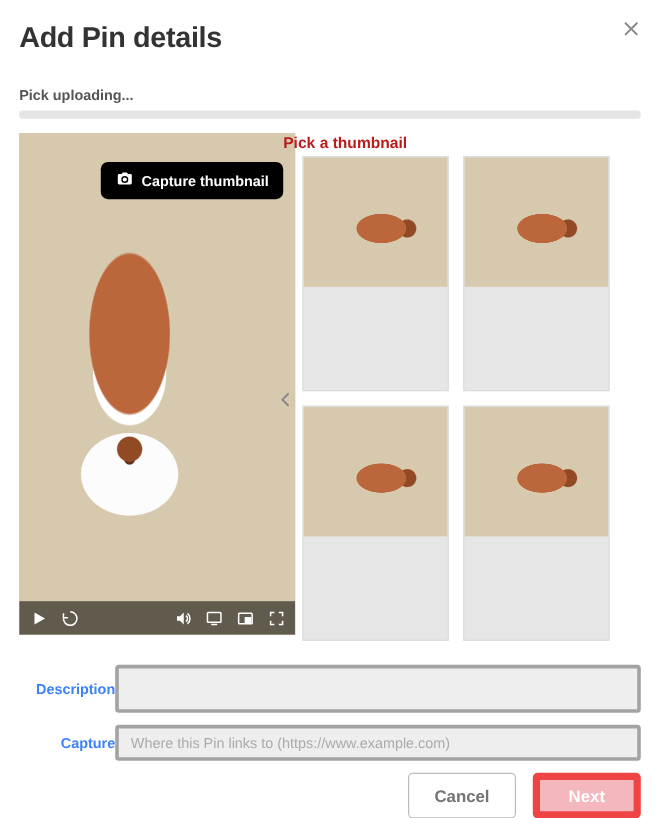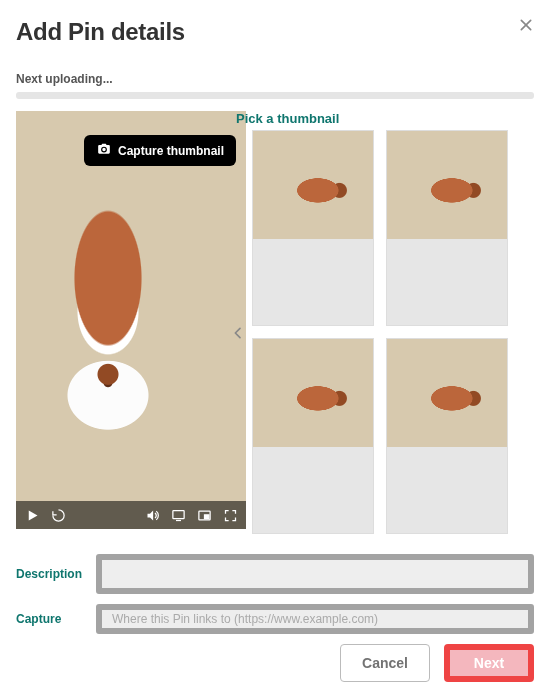--- a/index.html
+++ b/index.html
@@ -43,21 +43,21 @@
     position: absolute; bottom: 0; left: 0; right: 0; height: 28px;
     background: rgba(0,0,0,0.55);
     display: flex; align-items: center; gap: 10px;
     padding: 0 8px; color: #fff;
   }
   .controls .spacer { flex: 1; }
   .ctl { display: inline-flex; align-items: center; justify-content: center; width: 16px; height: 16px; color: #fff; }
   .ctl svg { width: 15px; height: 15px; }
 
   .right { flex: 1; margin-left: 10px; position: relative; }
-  .pick-label { font-size: 13px; font-weight: 700; color: #0f766e; margin: 0 0 4px 8px; }
+  .pick-label { font-size: 13px; font-weight: 700; color: #b91c1c; margin: 0 0 4px 8px; }
   .thumb-grid { position: relative; padding-left: 24px; }
   .thumb-row { display: flex; gap: 12px; }
   .thumb-row + .thumb-row { margin-top: 12px; }
   .thumb {
     width: 122px; height: 196px; background: #e6e6e6; border: 1px solid #ddd;
     position: relative; overflow: hidden;
   }
   .thumb .img {
     height: 108px; width: 100%;
     background:
@@ -67,23 +67,23 @@
       linear-gradient(#d7c9ae,#d7c9ae);
   }
   .chev {
     position: absolute; left: 2px; top: 195px;
     color: #888; font-size: 18px; line-height: 1;
     cursor: pointer; user-select: none;
   }
 
   .form { margin-top: 20px; }
   .frow { display: flex; align-items: center; margin-bottom: 10px; }
-  .flabel { width: 80px; font-size: 12px; font-weight: 700; color: #0f766e; }
+  .flabel { width: 80px; font-size: 12px; font-weight: 700; color: #3b82f6; text-align: right; }
   .ftext, .finput {
-    flex: 1; background: #eee; border: 6px solid #a3a3a3; border-radius: 3px;
+    flex: 1; background: #eee; border: 3px solid #a3a3a3; border-radius: 3px;
     font-size: 12px; color: #14532d; padding: 8px 10px; font-family: inherit;
   }
   .ftext { height: 40px; resize: none; }
   .finput { height: 30px; }
   .finput::placeholder { color: #aaa; }
 
   .footer { display: flex; justify-content: flex-end; gap: 14px; margin-top: 8px; }
   .btn {
     min-width: 90px; height: 38px; border-radius: 4px;
     font-size: 14px; font-weight: 600; cursor: pointer;
@@ -99,21 +99,21 @@
 
   <div class="header">
     <div class="title">Add Pin details</div>
     <div class="close">
       <svg viewBox="0 0 24 24" width="16" height="16" fill="none" stroke="currentColor" stroke-width="2.5" stroke-linecap="round">
           <path d="M5 5l14 14M19 5L5 19"></path>
         </svg>
     </div>
   </div>
 
-  <div class="upl-label">Next uploading...</div>
+  <div class="upl-label">Pick uploading...</div>
   <div class="progress"></div>
 
   <div class="content">
     <div class="left">
       <div class="preview">
         <div class="capture-pill">
           <span>
             <svg viewBox="0 0 24 24" fill="#fff">
                 <path d="M9 3l-1.5 2H4a2 2 0 00-2 2v11a2 2 0 002 2h16a2 2 0 002-2V7a2 2 0 00-2-2h-3.5L15 3H9zm3 5a5 5 0 110 10 5 5 0 010-10zm0 2a3 3 0 100 6 3 3 0 000-6z"></path>
               </svg>

